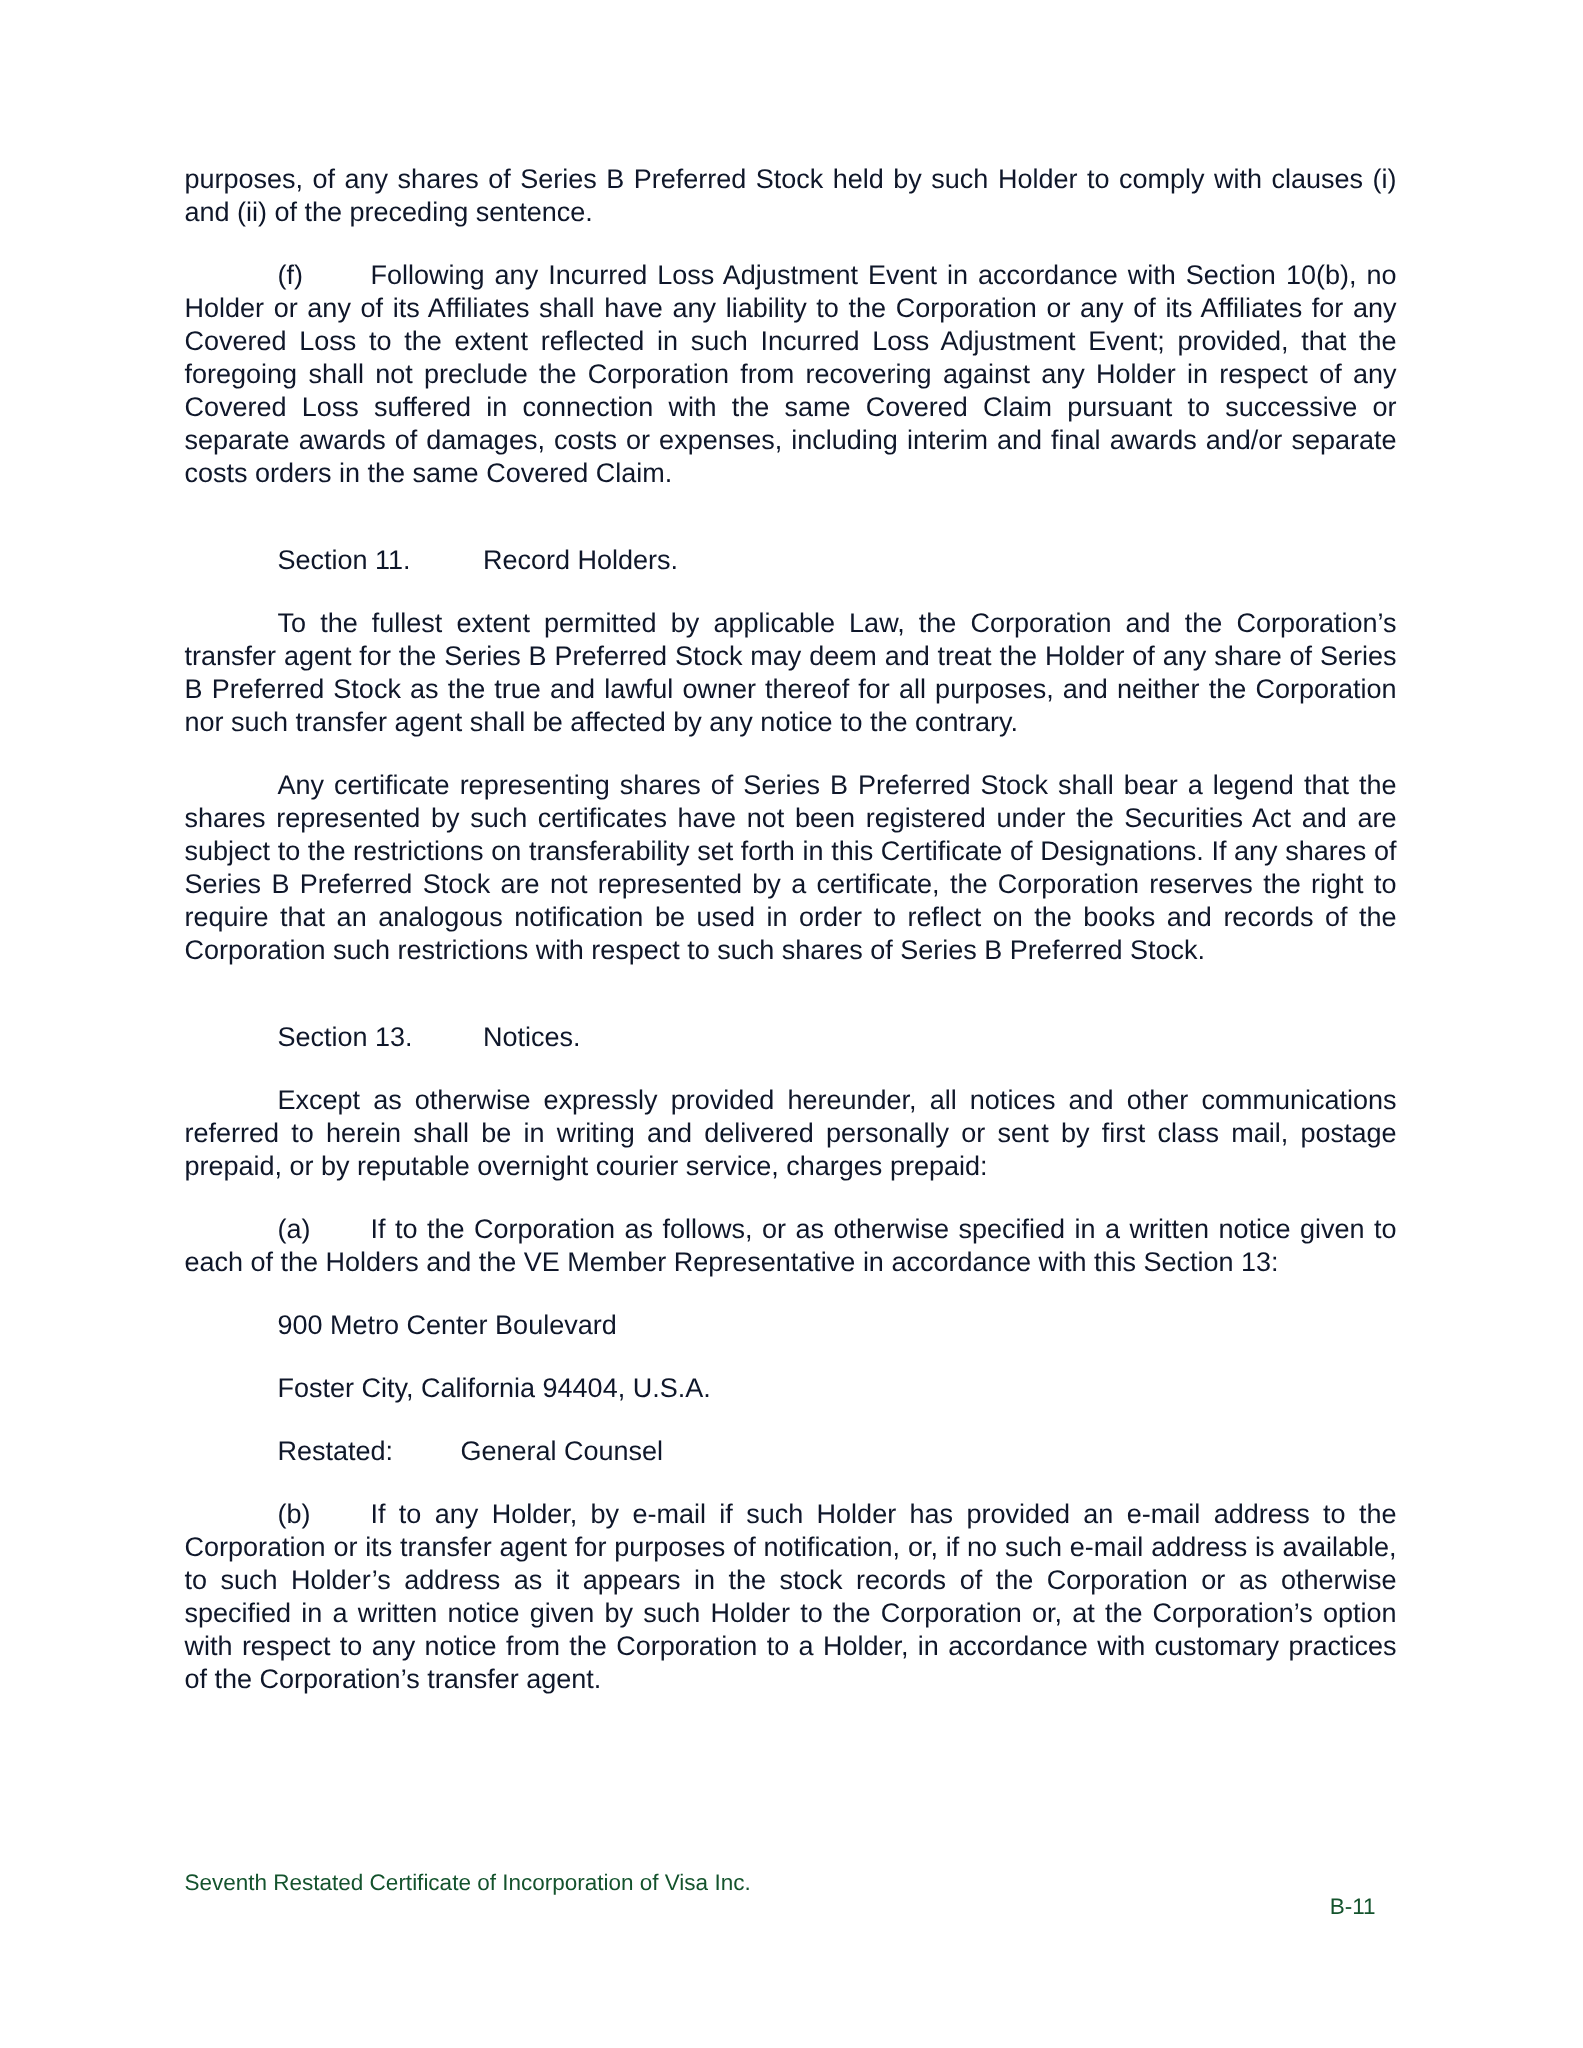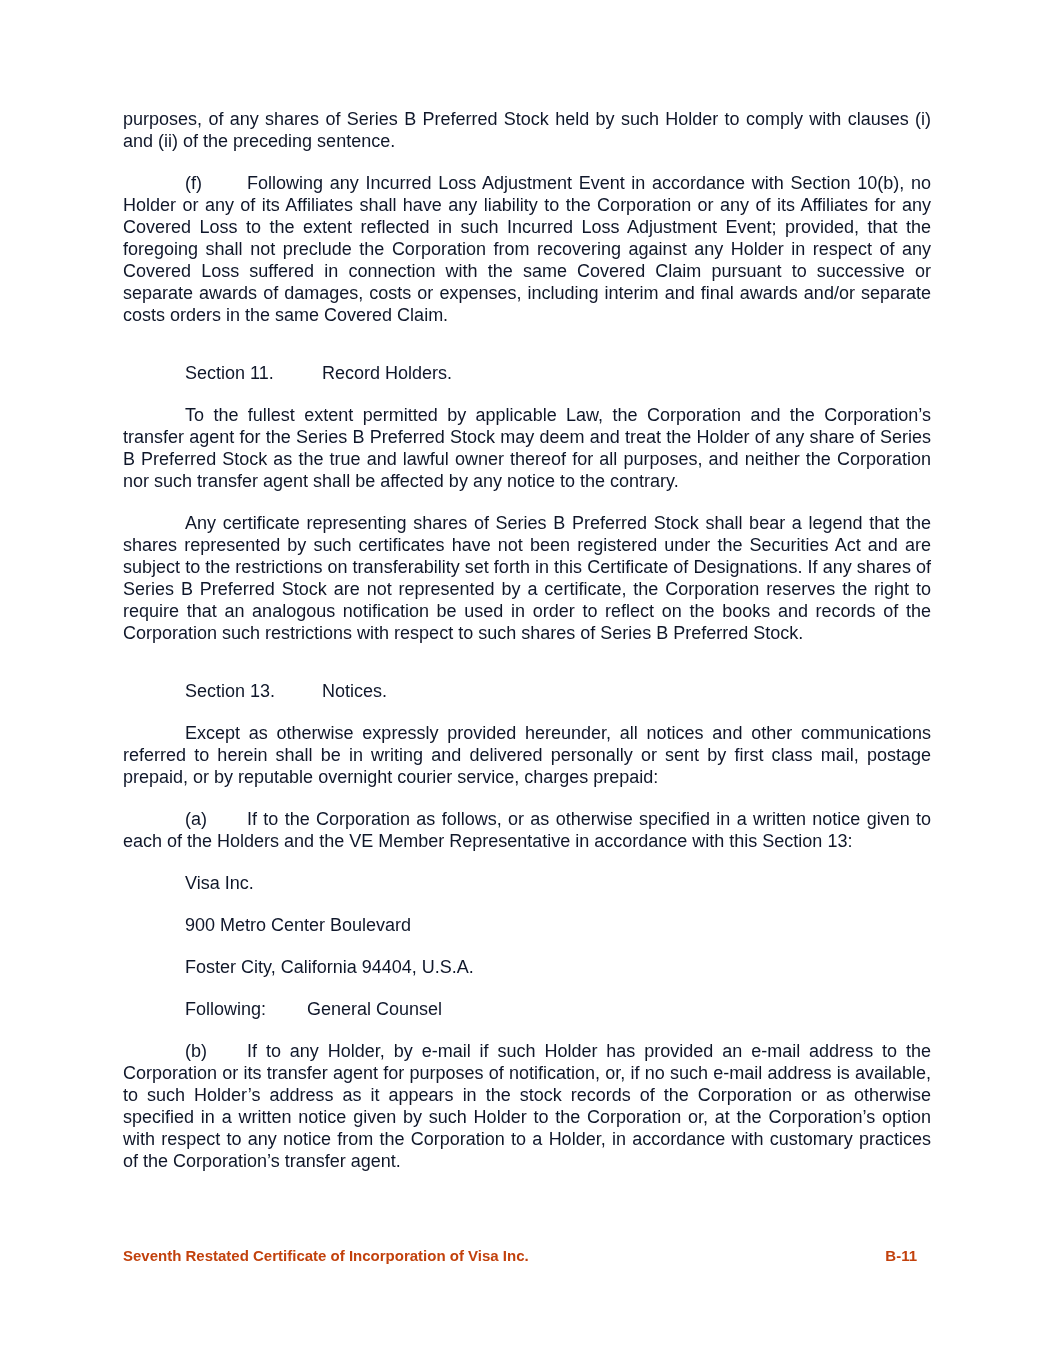--- a/index.html
+++ b/index.html
@@ -61,47 +61,45 @@
     width: 122px;
     text-indent: 0;
   }
   .footer {
     position: absolute;
     left: 123px;
     top: 1246px;
     width: 794px;
     font-size: 15px;
     line-height: 19.5px;
-    color: #c2410c;
-    font-weight: bold;
+    color: #14532d;
   }
   .footer .pageno {
     position: absolute;
     right: 0;
-    top: 0;
+    top: 16px;
   }
 </style>
 </head>
 <body>
 
 <div class="page">
 
   <main class="content" id="doc-body">
       <p class="p-flush"><span>purposes, of any shares of Series B Preferred Stock held by such Holder to comply with clauses (i) and (ii) of the preceding sentence.</span></p>
       <p class="p-hang"><span class="label">(f)</span><span>Following any Incurred Loss Adjustment Event in accordance with Section 10(b), no Holder or any of its Affiliates shall have any liability to the Corporation or any of its Affiliates for any Covered Loss to the extent reflected in such Incurred Loss Adjustment Event; provided, that the foregoing shall not preclude the Corporation from recovering against any Holder in respect of any Covered Loss suffered in connection with the same Covered Claim pursuant to successive or separate awards of damages, costs or expenses, including interim and final awards and/or separate costs orders in the same Covered Claim.</span></p>
       <p class="p-heading"><span class="label">Section 11.</span><span>Record Holders.</span></p>
       <p class="p-indent"><span>To the fullest extent permitted by applicable Law, the Corporation and the Corporation’s transfer agent for the Series B Preferred Stock may deem and treat the Holder of any share of Series B Preferred Stock as the true and lawful owner thereof for all purposes, and neither the Corporation nor such transfer agent shall be affected by any notice to the contrary.</span></p>
       <p class="p-indent"><span>Any certificate representing shares of Series B Preferred Stock shall bear a legend that the shares represented by such certificates have not been registered under the Securities Act and are subject to the restrictions on transferability set forth in this Certificate of Designations. If any shares of Series B Preferred Stock are not represented by a certificate, the Corporation reserves the right to require that an analogous notification be used in order to reflect on the books and records of the Corporation such restrictions with respect to such shares of Series B Preferred Stock.</span></p>
       <p class="p-heading"><span class="label">Section 13.</span><span>Notices.</span></p>
       <p class="p-indent"><span>Except as otherwise expressly provided hereunder, all notices and other communications referred to herein shall be in writing and delivered personally or sent by first class mail, postage prepaid, or by reputable overnight courier service, charges prepaid:</span></p>
       <p class="p-hang"><span class="label">(a)</span><span>If to the Corporation as follows, or as otherwise specified in a written notice given to each of the Holders and the VE Member Representative in accordance with this Section 13:</span></p>
-      <p class="p-line"><span>Visa Inc.</span></p>
       <p class="p-line"><span>900 Metro Center Boulevard</span></p>
       <p class="p-line"><span>Foster City, California 94404, U.S.A.</span></p>
-      <p class="p-pair"><span class="label">Following:</span><span>General Counsel</span></p>
+      <p class="p-pair"><span class="label">Restated:</span><span>General Counsel</span></p>
       <p class="p-hang"><span class="label">(b)</span><span>If to any Holder, by e-mail if such Holder has provided an e-mail address to the Corporation or its transfer agent for purposes of notification, or, if no such e-mail address is available, to such Holder’s address as it appears in the stock records of the Corporation or as otherwise specified in a written notice given by such Holder to the Corporation or, at the Corporation’s option with respect to any notice from the Corporation to a Holder, in accordance with customary practices of the Corporation’s transfer agent.</span></p>
     </main>
 
   <footer class="footer">
     <div>Seventh Restated Certificate of Incorporation of Visa Inc.</div>
     <span class="pageno">B-11</span>
   </footer>
 
 </div>
 

